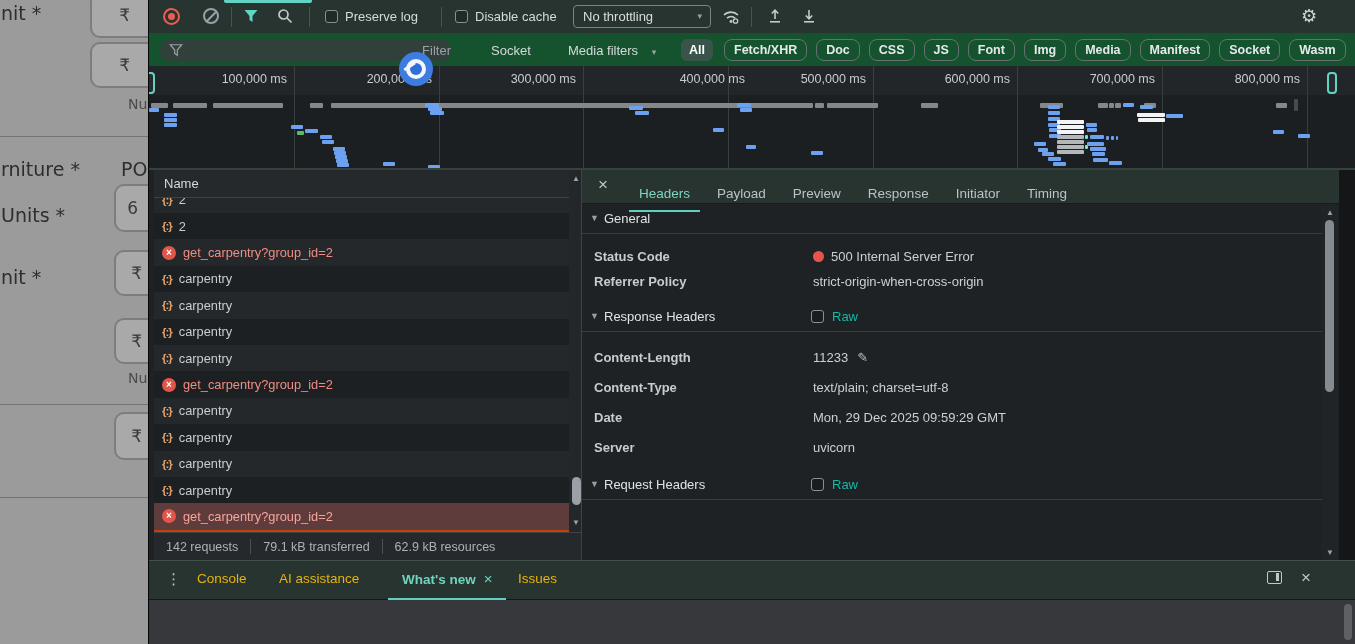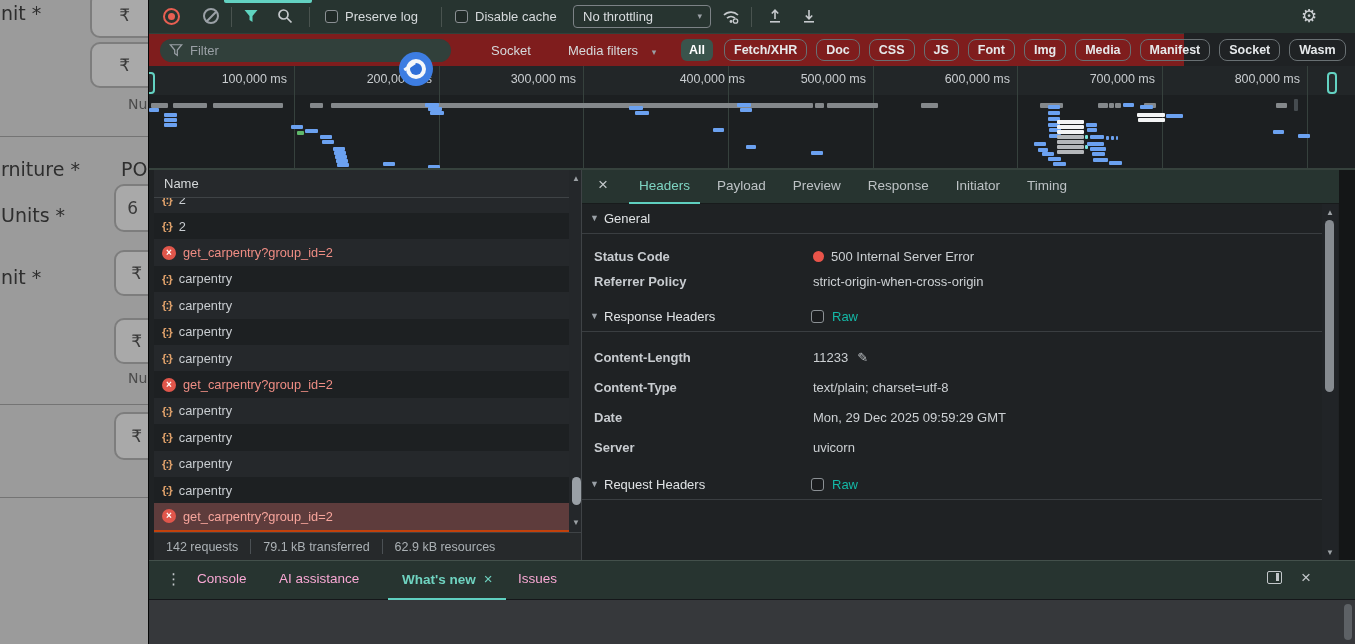--- a/index.html
+++ b/index.html
@@ -26,21 +26,21 @@
   .cb { position:absolute; width:13px; height:13px; border:1.5px solid #8b9094; border-radius:3px; background:rgba(10,12,12,.25); }
   .rec { position:absolute; left:14px; top:8px; width:17px; height:17px; border:2.5px solid #e85f52; border-radius:50%; }
   .rec i { position:absolute; left:3px; top:3px; width:7px; height:7px; background:#e85f52; border-radius:50%; }
   .clear { position:absolute; left:54px; top:8px; width:16px; height:16px; border:2px solid #9aa0a6; border-radius:50%; }
   .clear i { position:absolute; left:-1px; top:6px; width:14px; height:2px; background:#9aa0a6; transform:rotate(-45deg); }
   .select { position:absolute; left:424px; top:5px; width:138px; height:23px; border:1px solid #7c8286; border-radius:4px; color:#dadde0; font-size:13px; line-height:21px; padding-left:9px; }
   .select .caret { position:absolute; right:8px; top:0; color:#9aa0a6; font-size:9px; line-height:21px; }
   .gear { position:absolute; left:1152px; top:5px; font-size:18px; color:#ccd0d3; }
 
   
-  .filterrow { position:absolute; left:0; top:33px; width:1035px; height:33px; background:#7f1d1d; border-top:1px solid #31403a; }
+  .filterrow { position:absolute; left:0; top:33px; width:1207px; height:33px; background:#14532d; border-top:1px solid #31403a;text-align:right; }
   .fpill { position:absolute; left:11px; top:5px; width:291px; height:23px; background:#31403b; border-radius:12px; color:#9aa0a6; font-size:13px; line-height:23px; padding-left:30px; }
   .fr-label { position:absolute; top:9px; font-size:13px; color:#d6dadc; }
   .chip-all { position:absolute; left:532px; top:5px; height:22px; padding:0 8px; background:#3a544c; border-radius:6px; color:#fff; font-size:12.5px; font-weight:bold; line-height:22px; }
   .chips { position:absolute; left:575px; top:5px; display:flex; gap:9px; }
   .chip { height:22px; padding:0 9px; border:1px solid #697073; border-radius:8px; color:#e6e9eb; font-size:12.5px; font-weight:bold; line-height:20px; white-space:nowrap; }
 
   
   .timeline { position:absolute; left:0; top:66px; width:1207px; height:104px; background:#1c1f21; border-bottom:2px solid #36423d; overflow:hidden; }
   .ruler { position:absolute; left:0; top:0; width:1207px; height:29px; background:#222628; }
   .gridline { position:absolute; top:0; width:1px; height:102px; background:#36413d; }
@@ -66,21 +66,21 @@
   .vscroll { position:absolute; right:2px; top:0; width:15px; background:#24272a; }
   .vscroll .arr { position:absolute; left:3px; font-size:8px; color:#9ca1a5; }
   .vscroll .thumb { position:absolute; left:3px; width:9px; background:#9aa0a6; border-radius:5px; }
   .statusbar { position:absolute; left:0; top:362px; width:432px; height:28px; background:#26292b; border-top:1px solid #3f4346; display:flex; align-items:center; font-size:12.5px; color:#abb1b5; padding-left:12px; }
   .statusbar .div { width:1px; height:15px; background:#4b5054; margin:0 12px; }
 
   
   .details { position:absolute; left:432px; top:170px; width:775px; height:390px; background:#1f2224; border-left:1px solid #3f4346; }
   .det-tabbar { position:absolute; left:0; top:0; width:775px; height:34px; background:#273430; border-bottom:1px solid #181b1c; }
   .det-close { position:absolute; left:16px; top:5px; font-size:17px; color:#c3c7ca; }
-  .det-tabs { position:absolute; left:47px; top:0; height:34px; display:flex; gap:7px; }
+  .det-tabs { position:absolute; left:47px; top:8px; height:34px; display:flex; gap:7px; }
   .det-tab { padding:0 10px; line-height:32px; font-size:13.5px; color:#bdc2c5; border-bottom:2.5px solid transparent; white-space:nowrap; }
   .det-tab.active { color:#7ed4c2; border-bottom-color:#5fd0c0; }
   .det-content { position:absolute; left:0; top:34px; width:755px; height:356px; overflow:hidden; }
   .sec-head { position:relative; height:30px; border-bottom:1px solid #3a3e41; }
   .sec-head .caret { position:absolute; left:8px; top:9px; font-size:9px; color:#9aa0a6; }
   .sec-head .title { position:absolute; left:22px; top:7px; font-size:13px; color:#e0e3e5; }
   .sec-head .rawcb { position:absolute; left:229px; top:8px; width:13px; height:13px; border:1.5px solid #8b9094; border-radius:3px; background:rgba(10,12,12,.25); }
   .sec-head .rawlabel { position:absolute; left:250px; top:7px; font-size:13px; color:#14b8a6; }
   .kv-rows { padding:10px 0 8px 0; }
   .kv { display:flex; font-size:13px; color:#ccd0d3; }
@@ -92,21 +92,21 @@
   .pencil { color:#b9bdc0; margin-left:9px; font-size:13px; }
   .det-scroll { position:absolute; left:740px; top:34px; width:16px; height:356px; background:#212427; }
   .det-scroll .arr { position:absolute; left:4px; font-size:8px; color:#9ca1a5; }
   .det-scroll .thumb { position:absolute; left:3px; width:9px; background:#868b90; border-radius:5px; }
   .right-gutter { position:absolute; left:1190px; top:170px; width:17px; height:390px; background:#141617; }
 
   
   .drawer { position:absolute; left:0; top:560px; width:1207px; height:84px; border-top:1px solid #43504b; }
   .drawer-tabbar { position:absolute; left:0; top:0; width:1207px; height:39px; background:#273430; border-bottom:1px solid #15171a; }
   .drawer-menu { position:absolute; left:17px; top:9px; font-size:15px; color:#c3c7ca; }
-  .dr-tab { position:absolute; top:0; line-height:36px; font-size:13.5px; color:#f9a8d4; white-space:nowrap; }
+  .dr-tab { position:absolute; top:0; line-height:36px; font-size:13.5px; color:#eab308; white-space:nowrap; }
   .dr-tab.active { color:#6fd3c0; font-weight:bold; border-bottom:3px solid #5fd0c0; padding:0 14px; }
   .dr-close-x { margin-left:8px; font-weight:normal; font-size:15px; }
   .drawer-ic { position:absolute; top:10px; color:#c3c7ca; }
   .dock-ic { left:1118px; width:15px; height:13px; border:1.5px solid #c3c7ca; border-radius:2px; }
   .dock-ic i { position:absolute; right:2px; top:1px; width:3px; height:8px; background:#c3c7ca; }
   .x-ic { left:1152px; top:7px; font-size:17px; }
   .drawer-content { position:absolute; left:0; top:39px; width:1207px; height:45px; background:#36383b; }
   .chrome-logo { position:absolute; left:250px; top:52px; width:34px; height:34px; background:#3d7de2; border-radius:50%; }
   .chrome-logo .ring { position:absolute; left:7px; top:7px; width:20px; height:20px; background:#f5f7fa; border-radius:50%; }
   .chrome-logo .core { position:absolute; left:11px; top:11px; width:12px; height:12px; background:#2f6fd8; border-radius:50%; }

